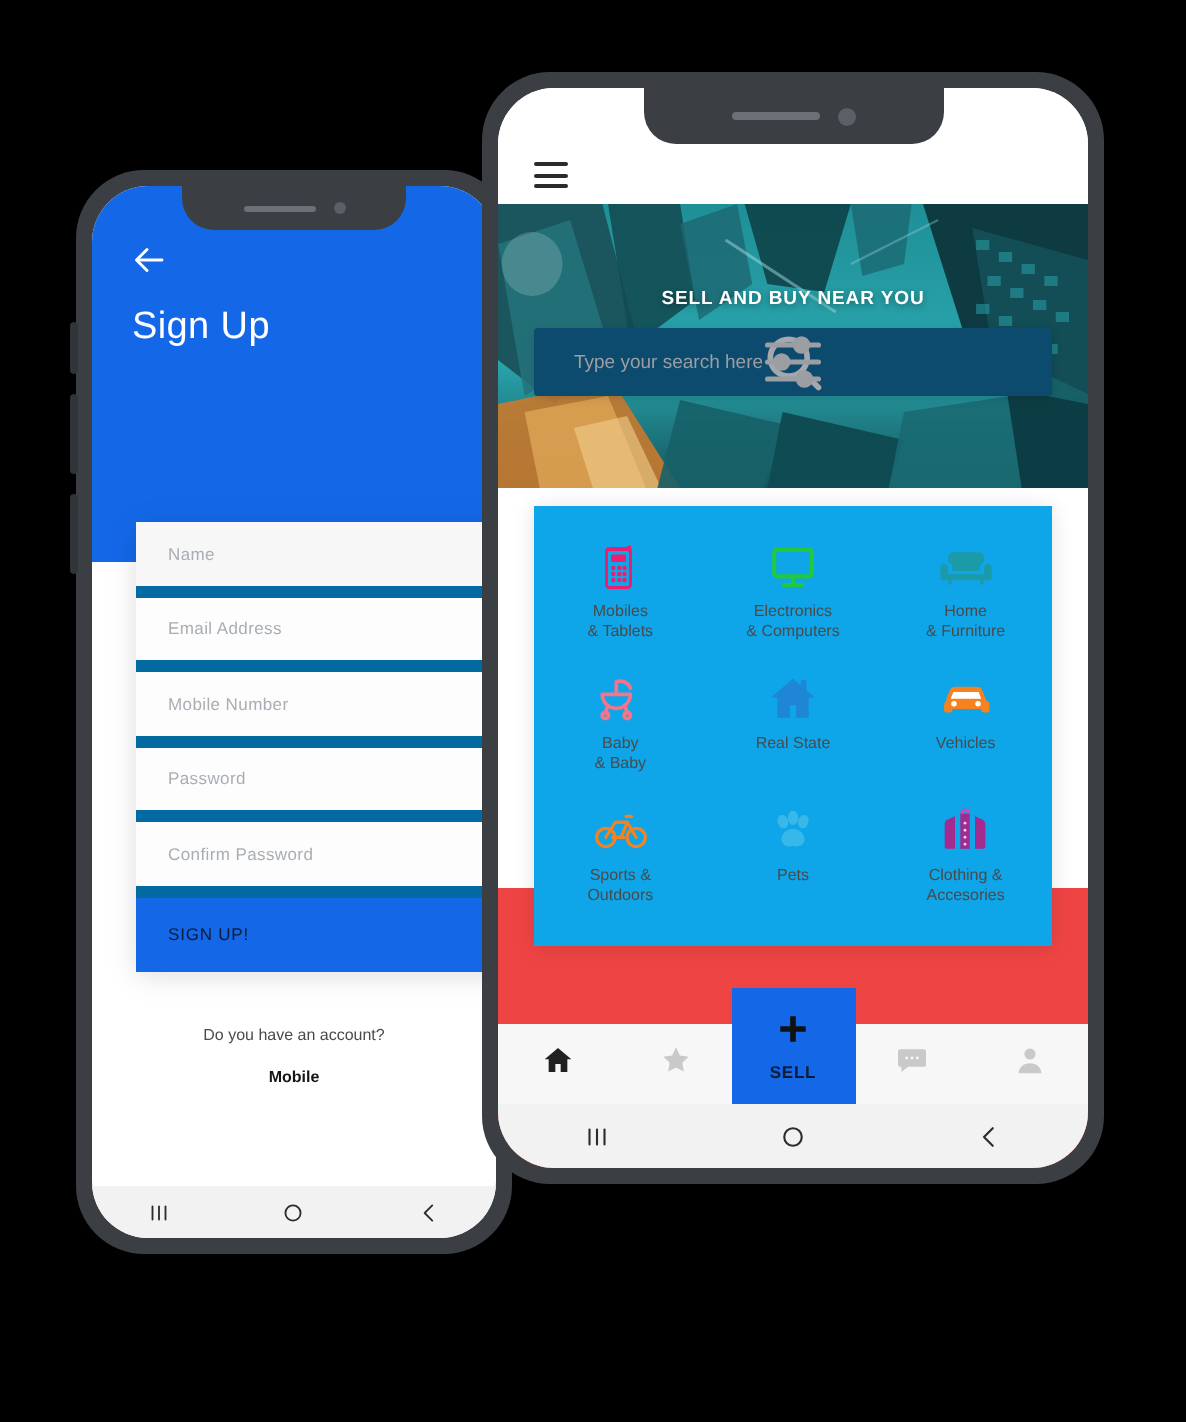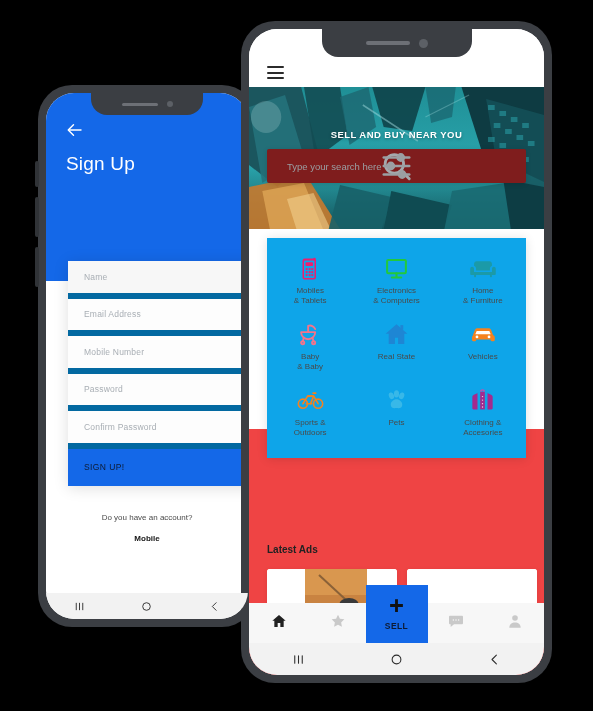--- a/index.html
+++ b/index.html
@@ -61,39 +61,39 @@
   .have-acct {
     position: absolute; left: 0; right: 0; top: 420px;
     text-align: center; font-size: 8px; color: #4a4a4a;
   }
   .login-link {
     position: absolute; left: 0; right: 0; top: 441px;
     text-align: center; font-size: 8px; color: #151515; font-weight: bold;
   }
 
   
-  #phone-right { left: 241px; top: 21px; width: 311px; height: 662px; }
+  #phone-right { left: 241px; top: 36px; width: 311px; height: 556px; }
   .app-topbar { position: absolute; left: 0; right: 0; top: 0; height: 58px; background: #fff; z-index: 20; }
   .hamburger { position: absolute; left: 18px; top: 37px; width: 17px; }
   .hamburger span { display: block; height: 2px; background: #2b2b2b; margin-bottom: 3.5px; border-radius: 1px; }
   .hamburger span:last-child { margin-bottom: 0; }
 
   .banner {
     position: absolute; left: 0; right: 0; top: 58px; height: 142px;
     overflow: hidden; background: #1f6b72;
   }
   .banner svg { position: absolute; inset: 0; width: 100%; height: 100%; }
   .banner-title {
     position: absolute; left: 0; right: 0; top: 42px; text-align: center;
     color: #fff; font-size: 9.5px; font-weight: bold; letter-spacing: .45px;
     text-shadow: 0 1px 3px rgba(0,0,0,.35); z-index: 5;
   }
   .search-bar {
     position: absolute; left: 18px; right: 18px; top: 62px; height: 34px;
-    background: #7f1d1d; border-radius: 2px; display: flex; align-items: center;
+    background: #0c4a6e; border-radius: 2px; display: flex; align-items: center;
     padding: 0 11px; z-index: 6; box-shadow: 0 1px 5px rgba(0,0,0,.13);
   }
   .search-ph { flex: 1; margin-left: 9px; font-size: 9.5px; color: #9b9fa3; }
 
   .cat-card {
     position: absolute; left: 18px; right: 18px; top: 209px;
     background: #0ea5e9; box-shadow: 0 1px 10px rgba(0,0,0,.12);
     padding: 10px 0 12px; z-index: 10;
   }
   .cat-row { display: flex; }

